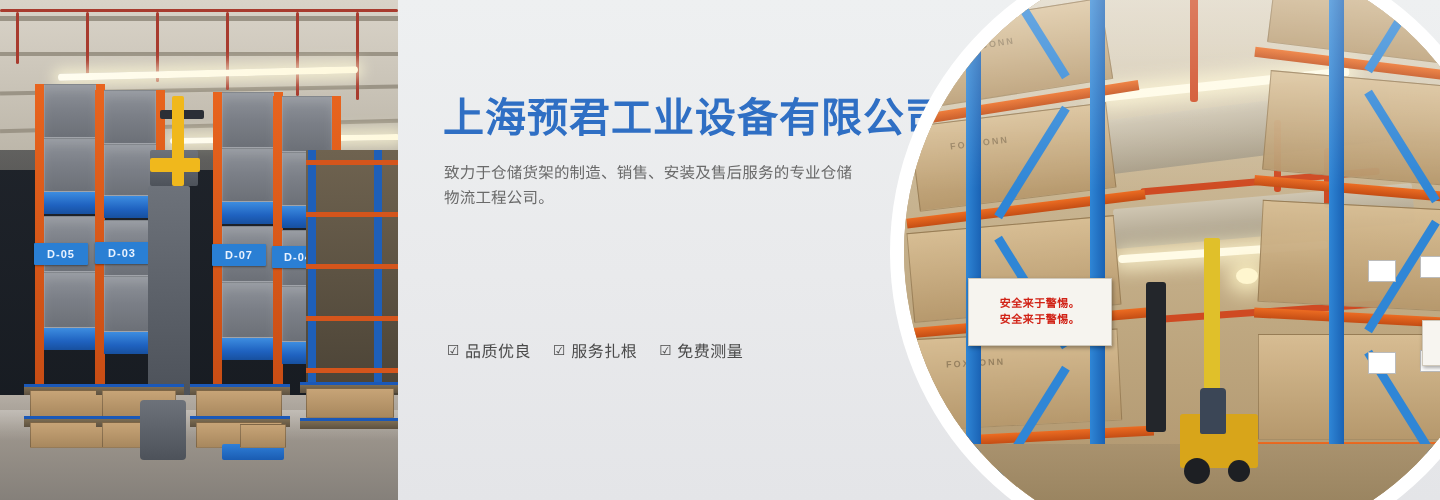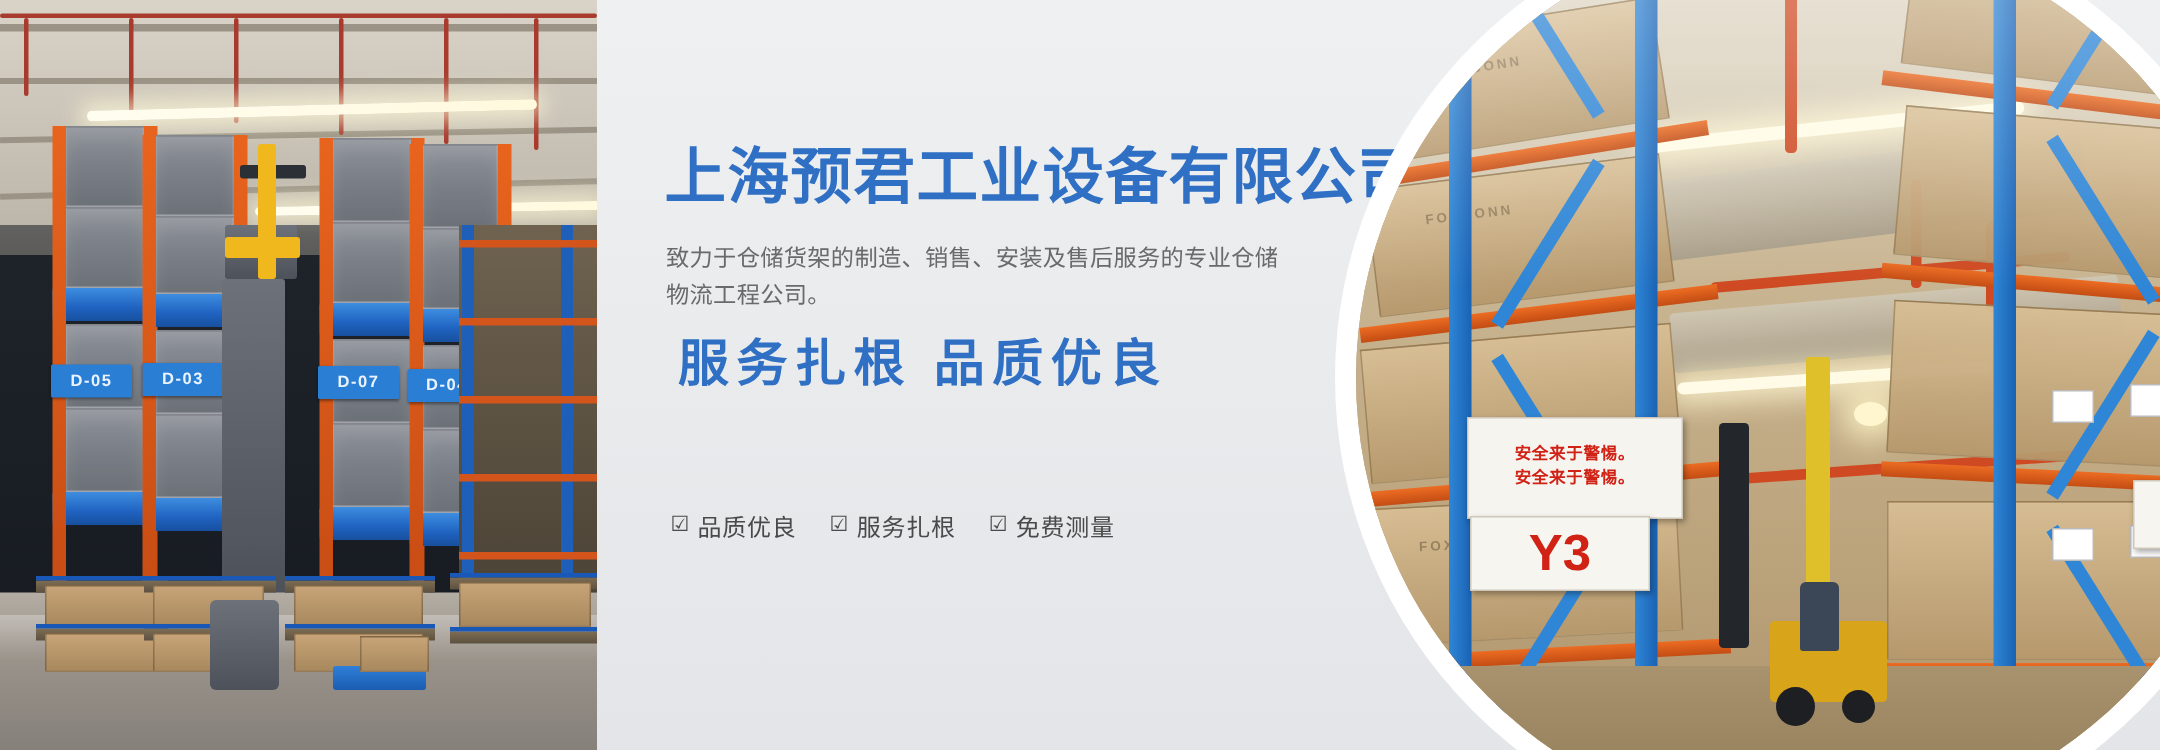--- a/index.html
+++ b/index.html
@@ -293,21 +293,20 @@
 
     <div class="lp-bluepallet" style="left:222px;top:444px;width:62px;height:16px;"></div>
     <div class="lp-box" style="left:240px;top:424px;width:44px;height:22px;"></div>
 
     <div class="lp-machine" style="left:140px;top:400px;width:46px;height:60px;border-radius:4px;"></div>
   </div>
 
   <div class="content">
     <div class="title">上海预君工业设备有限公司</div>
     <div class="subtitle">致力于仓储货架的制造、销售、安装及售后服务的专业仓储物流工程公司。</div>
-    <div class="slogan">服务扎根  品质优良</div>
 
     <div class="features">
       <div class="feature">
         <span class="chk">☑</span>
         <span>品质优良</span>
       </div>
       <div class="feature">
         <span class="chk">☑</span>
         <span>服务扎根</span>
       </div>
@@ -383,24 +382,23 @@
       </div>
 
       <div style="position:absolute;left:0;bottom:0;width:100%;height:18%;background:linear-gradient(180deg,#a9926e,#8d7955);"></div>
       <div class="ci-forkmast" style="left:300px;top:286px;width:16px;height:190px;"></div>
       <div class="ci-forklift" style="left:276px;top:462px;width:78px;height:54px;"></div>
       <div style="position:absolute;left:280px;top:506px;width:26px;height:26px;background:#1d1f23;border-radius:50%;"></div>
       <div style="position:absolute;left:324px;top:508px;width:22px;height:22px;background:#1d1f23;border-radius:50%;"></div>
       <div class="ci-worker" style="left:296px;top:436px;width:26px;height:46px;"></div>
       <div style="position:absolute;left:242px;top:330px;width:20px;height:150px;background:#23262b;border-radius:3px;"></div>
 
-      <div class="sign-warn" style="left:74px;top:326px;width:130px;height:58px;">
+      <div class="sign-warn" style="left:64px;top:326px;width:130px;height:58px;">
         <span>安全来于警惕。</span>
         <span>安全来于警惕。</span>
       </div>
-      <div class="sign-y" style="left:76px;top:392px;width:118px;height:48px;font-size:34px;">Y3</div>
       <div class="sign-y" style="right:-6px;top:368px;width:86px;height:44px;font-size:32px;">Y3</div>
 
       <div class="ci-shine" style="left:0;top:0;width:100%;height:40%;"></div>
     </div>
   </div>
 
 </div>
 
 </body></html>

